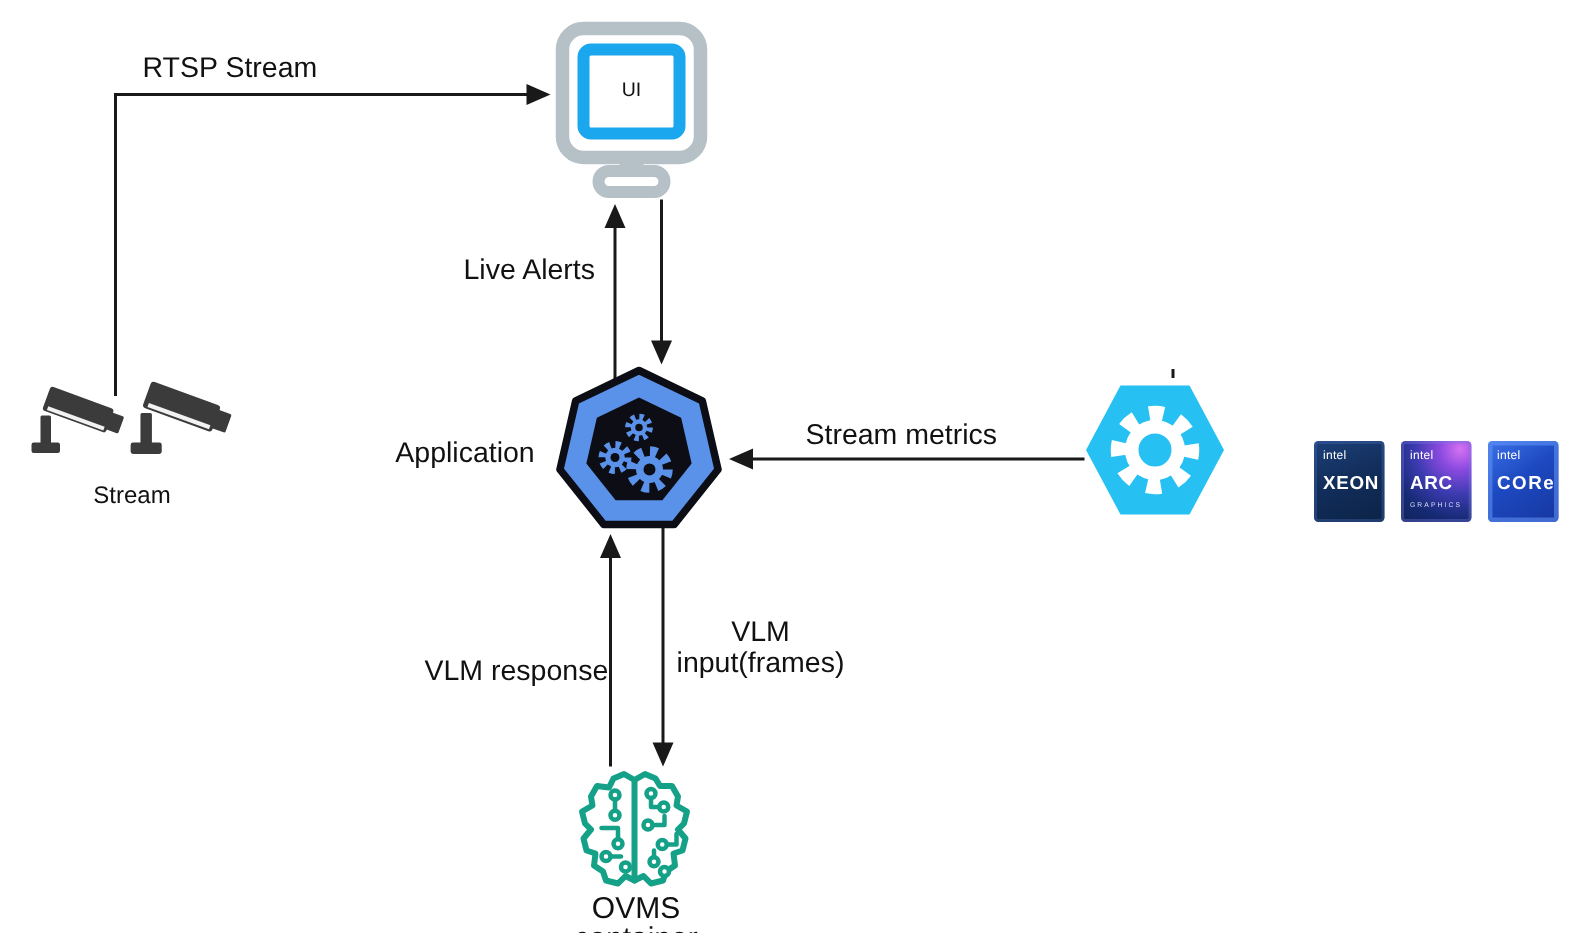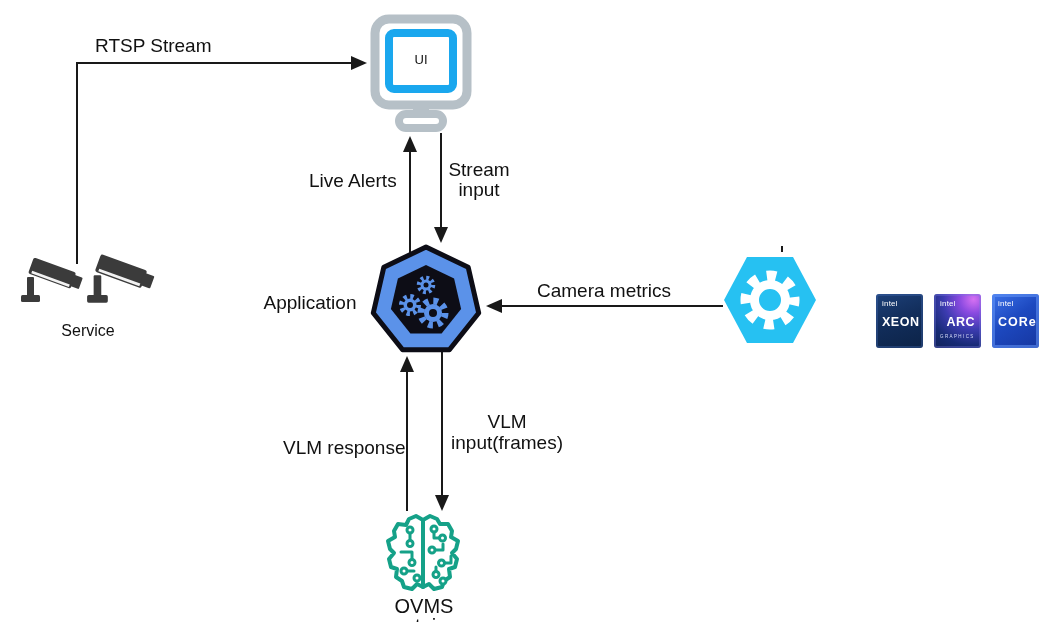--- a/index.html
+++ b/index.html
@@ -6,21 +6,21 @@
   #canvas{position:relative;width:1050px;height:622px;background:#fff;overflow:hidden;
           font-family:"Liberation Sans",sans-serif;}
   .abs{position:absolute;}
   .lbl{position:absolute;font-size:19px;line-height:20px;color:#111;
        white-space:pre-line;text-align:center;}
   
   .badge-row{position:absolute;left:876px;top:294px;display:flex;gap:11px;}
   .badge{width:47px;height:54px;border-radius:3px;color:#fff;box-sizing:border-box;
          display:flex;flex-direction:column;padding:5px 6px 4px 6px;position:relative;overflow:hidden;}
   .badge .brand{font-size:8px;line-height:9px;letter-spacing:.2px;}
-  .badge .bname{font-size:12.5px;line-height:14px;font-weight:bold;letter-spacing:.5px;margin-top:7px;text-align:right;}
+  .badge .bname{font-size:12.5px;line-height:14px;font-weight:bold;letter-spacing:.5px;margin-top:7px;}
   .badge .bsub{font-size:4.5px;line-height:6px;letter-spacing:1.4px;margin-top:5px;color:#d9defa;}
   .badge-xeon{background:linear-gradient(160deg,#1d4078 0%,#122e5c 45%,#0c2347 100%);
               box-shadow:inset 0 0 0 2px rgba(70,110,180,.35);}
   .badge-arc{background:radial-gradient(circle at 84% 10%,#d671f2 0%,#8a4ae0 22%,#3c3bb0 48%,#162a74 75%,#102258 100%);
              box-shadow:inset 0 0 0 2px rgba(120,120,220,.35);}
   .badge-core{background:linear-gradient(145deg,#3b71e8 0%,#1d49c0 45%,#1636a0 100%);
               box-shadow:inset 0 0 0 3px rgba(100,150,245,.55);}
   .badge-core .bname{letter-spacing:1px;}
 </style>
 </head>
@@ -146,23 +146,21 @@
       <span class="bsub">GRAPHICS</span>
     </div>
     <div class="badge badge-core">
       <span class="brand">intel</span>
       <span class="bname">CORe</span>
     </div>
   </div>
 
   <div class="lbl" style="left:95px;top:36px;text-align:left;">RTSP Stream</div>
   <div class="lbl" style="left:309px;top:171px;text-align:left;">Live Alerts</div>
-  <div class="lbl" style="left:429px;top:160px;width:100px;">Stream
-input</div>
   <div class="lbl" style="left:262px;top:293px;width:96px;text-align:center;">Application</div>
-  <div class="lbl" style="left:537px;top:281px;text-align:left;">Camera metrics</div>
+  <div class="lbl" style="left:537px;top:281px;text-align:left;">Stream metrics</div>
   <div class="lbl" style="left:283px;top:438px;text-align:right;">VLM response</div>
   <div class="lbl" style="left:447px;top:411px;width:120px;line-height:21px;">VLM
 input(frames)</div>
-  <div class="lbl" style="left:48px;top:321px;width:80px;font-size:16px;">Service</div>
+  <div class="lbl" style="left:48px;top:321px;width:80px;font-size:16px;">Stream</div>
   <div class="lbl" style="left:356px;top:596px;width:136px;font-size:20px;">OVMS container</div>
 
 </div>
 
 </body></html>

